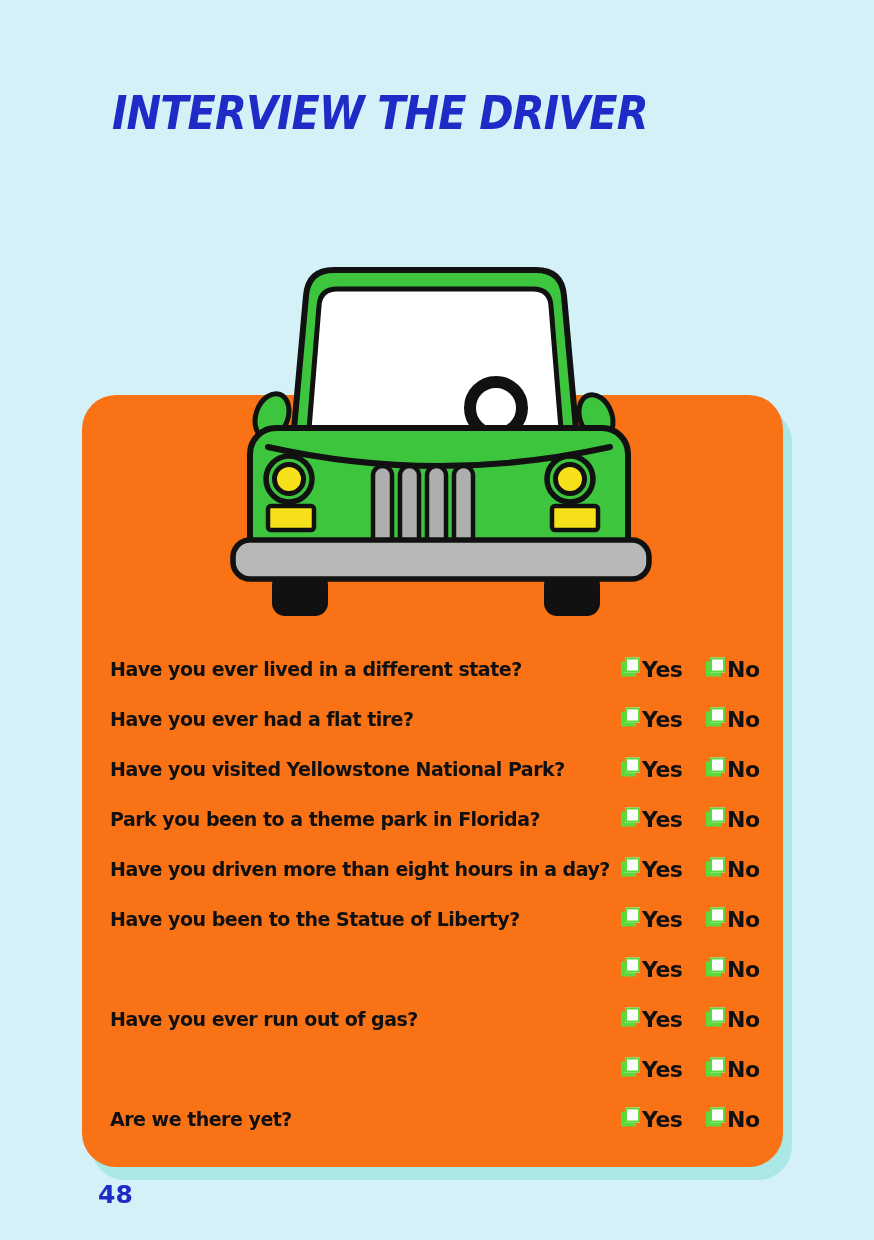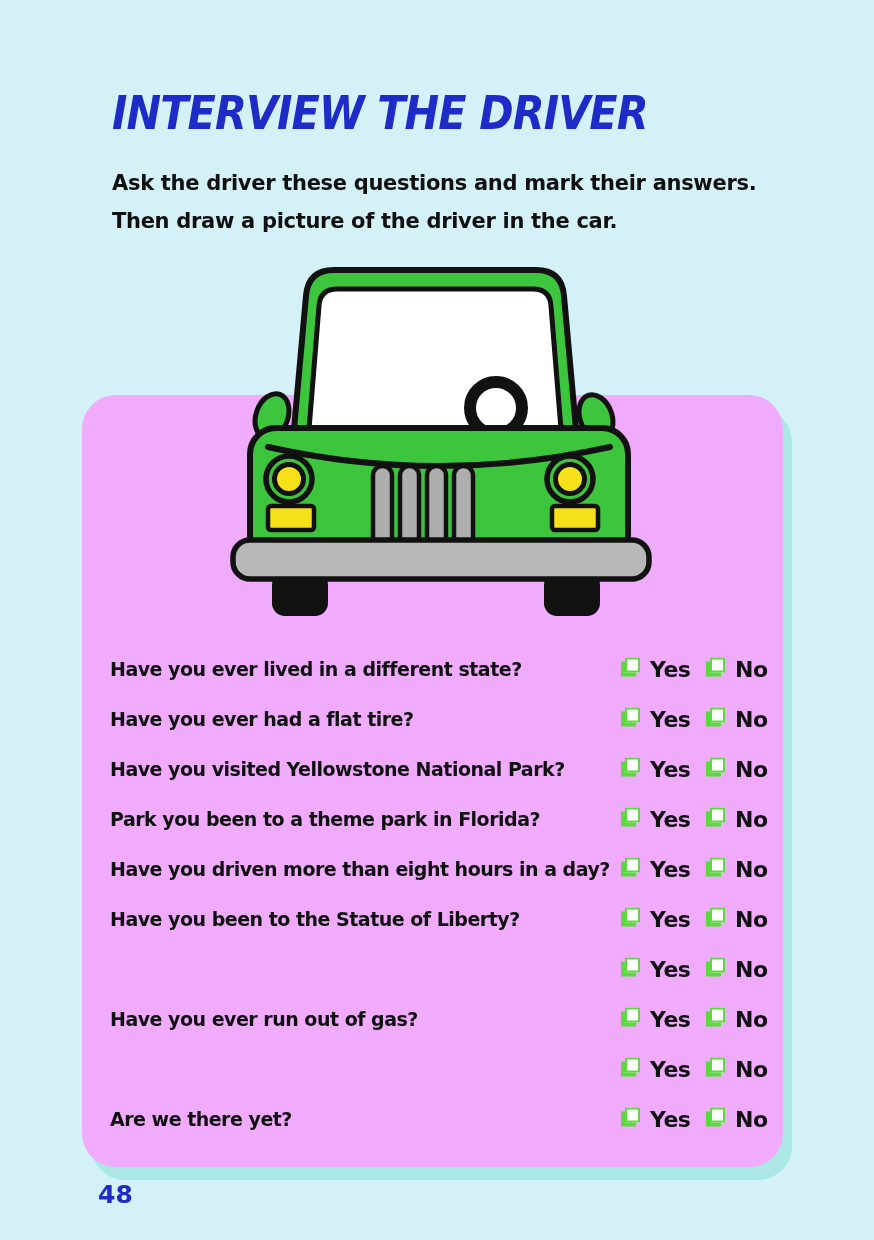--- a/index.html
+++ b/index.html
@@ -37,21 +37,21 @@
     position:absolute;left:112px;top:164px;
     font-size:21px;font-weight:bold;
     letter-spacing:-0.3px;
     line-height:38px;
     white-space:nowrap;
   }
 
   .card{
     position:absolute;left:82px;top:395px;
     width:701px;height:772px;
-    background:#f0abfc;
+    background:#f97316;
     border-radius:34px;
     box-shadow:9px 13px 0 var(--card-shadow);
     text-align:center;
   }
 
   .car{
     position:absolute;left:222px;top:256px;
     width:432px;height:364px;
   }
 
@@ -65,21 +65,20 @@
     transform:translateY(-50%);
     font-size:19px;font-weight:bold;
     letter-spacing:-0.5px;
     white-space:nowrap;
   }
   .answer{
     position:absolute;top:50%;
     transform:translateY(-50%);
     display:flex;align-items:center;
     cursor:pointer;
-    gap:8px;
   }
   .answer.yes{left:515px;}
   .answer.no{left:600px;}
   .cb{
     display:inline-block;
     width:15px;height:15px;
     background:#ffffff;
     border:2px solid var(--checkbox-green);
     box-shadow:-4px 4px 0 var(--checkbox-green);
     position:relative;top:-4px;
@@ -97,21 +96,20 @@
     margin-left:40px;
   }
 </style>
 </head>
 <body>
 
 <div class="page">
 
   <h1 class="title">INTERVIEW THE DRIVER</h1>
 
-  <p class="instructions"><span>Ask the driver these questions and mark their answers.</span><br><span>Then draw a picture of the driver in the car.</span></p>
 
   <div class="card">
     <div class="questions">
 
       <div class="qrow">
         <span class="qtext">Have you ever lived in a different state?</span>
         <span class="answer yes">
             <span class="cb"></span>
             <span class="albl">Yes</span>
           </span>

